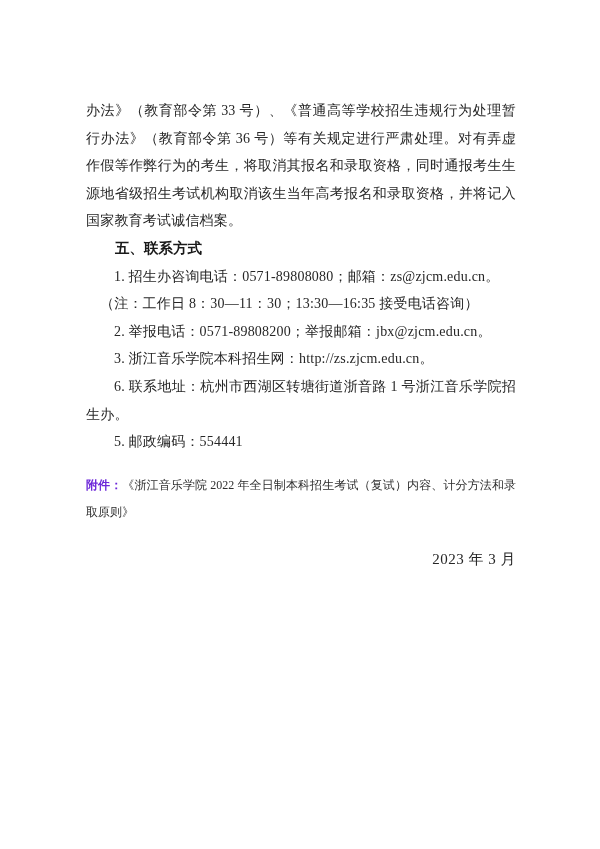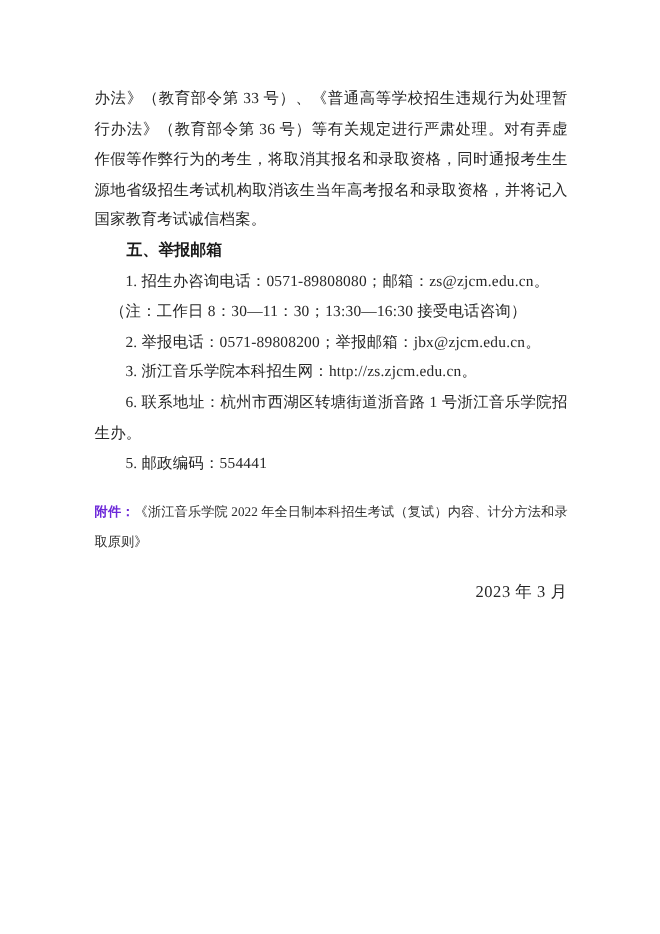--- a/index.html
+++ b/index.html
@@ -7,21 +7,21 @@
     margin: 0;
     padding: 0;
     background: #ffffff;
   }
   .page {
     position: relative;
     width: 600px;
     height: 849px;
     box-sizing: border-box;
     background: #ffffff;
-    padding: 77px 84px 0 86px;
+    padding: 97px 84px 0 86px;
     font-family: "Liberation Serif", "DejaVu Serif", serif;
     color: #262626;
     overflow: hidden;
   }
   p { margin: 0; }
   .body-text {
     font-size: 14px;
     line-height: 27.6px;
     text-align: justify;
     text-justify: inter-ideograph;
@@ -62,25 +62,25 @@
     letter-spacing: 0.5px;
   }
 </style>
 </head>
 <body>
 
 <div class="page">
 
   <p class="body-text">办法》（教育部令第 33 号）、《普通高等学校招生违规行为处理暂行办法》（教育部令第 36 号）等有关规定进行严肃处理。对有弄虚作假等作弊行为的考生，将取消其报名和录取资格，同时通报考生生源地省级招生考试机构取消该生当年高考报名和录取资格，并将记入国家教育考试诚信档案。</p>
 
-  <p class="heading">五、举报邮箱</p>
+  <p class="heading">五、联系方式</p>
 
   <p class="body-text indent2">1. 招生办咨询电话：0571-89808080；邮箱：zs@zjcm.edu.cn。</p>
 
-  <p class="body-text indent1">（注：工作日 8：30—11：30；13:30—16:30 接受电话咨询）</p>
+  <p class="body-text indent1">（注：工作日 8：30—11：30；13:30—16:35 接受电话咨询）</p>
 
   <p class="body-text indent2">2. 举报电话：0571-89808200；举报邮箱：jbx@zjcm.edu.cn。</p>
 
   <p class="body-text indent2">3. 浙江音乐学院本科招生网：http://zs.zjcm.edu.cn。</p>
 
   <p class="body-text indent2">6. 联系地址：杭州市西湖区转塘街道浙音路 1 号浙江音乐学院招生办。</p>
 
   <p class="body-text indent2">5. 邮政编码：554441</p>
 
   <p class="attachment">

